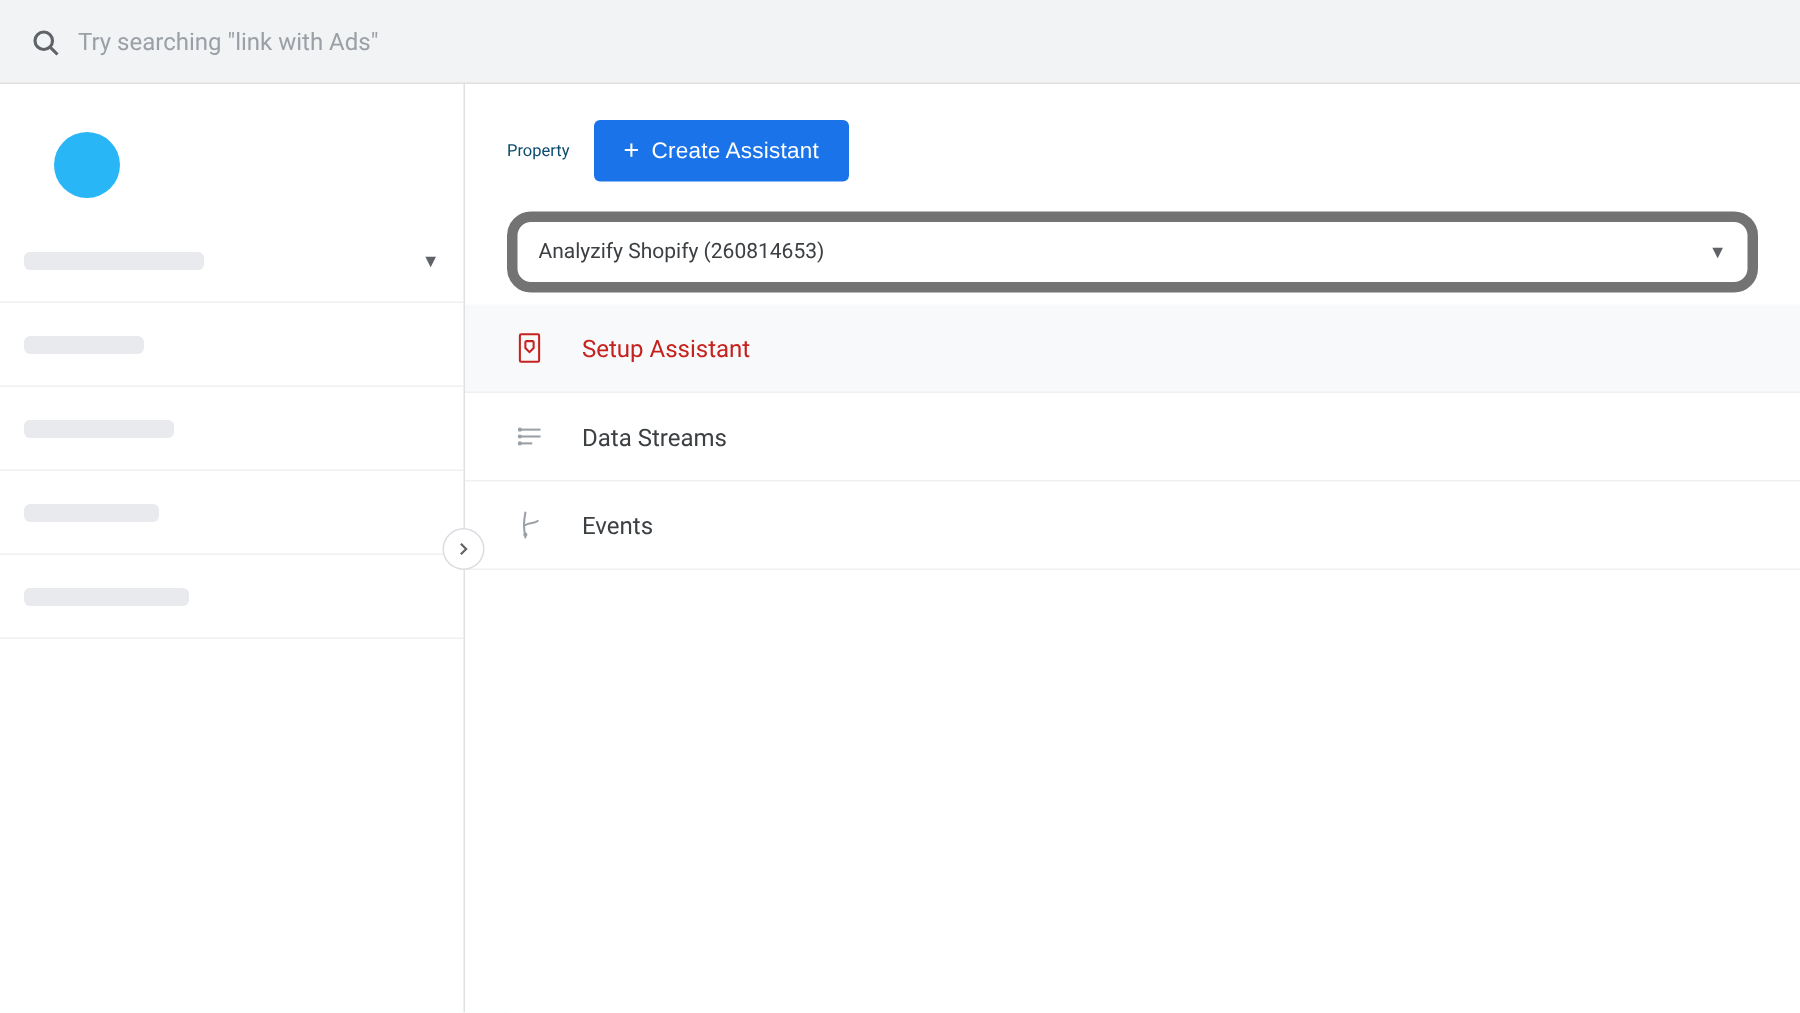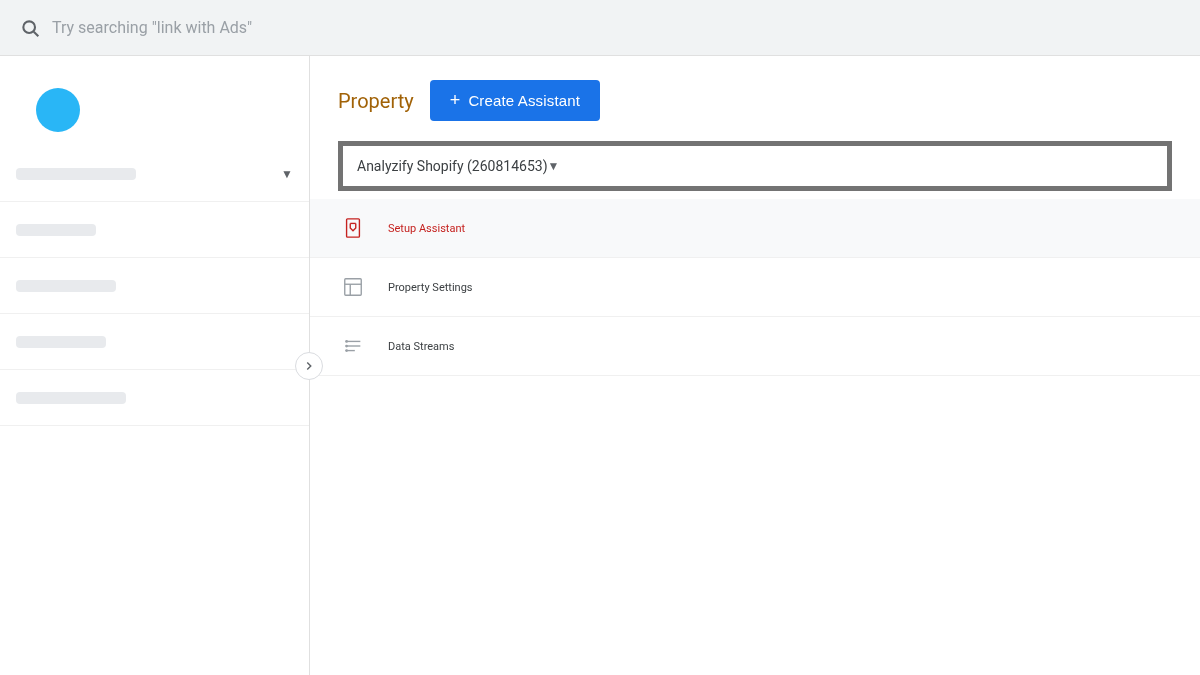--- a/index.html
+++ b/index.html
@@ -105,22 +105,22 @@
     }
 
     
     .property-header {
       display: flex;
       align-items: center;
       padding: 24px 28px 20px 28px;
       gap: 16px;
     }
     .property-label {
-      font-size: 20px;
-      color: #a16207;
+      font-size: 11px;
+      color: #0c4a6e;
     }
     .create-property-btn {
       display: flex;
       align-items: center;
       gap: 8px;
       background: #1a73e8;
       color: #fff;
       border: none;
       border-radius: 4px;
       padding: 10px 20px;
@@ -131,46 +131,46 @@
     }
     .create-property-btn .plus-icon {
       font-size: 18px;
       font-weight: 400;
     }
 
     
     .property-dropdown {
       display: flex;
       align-items: center;
-      justify-content: flex-start;
+      justify-content: space-between;
       margin: 0 28px 8px 28px;
       padding: 12px 14px;
-      border: 5px solid #737373;
-      border-radius: 0;
+      border: 7px solid #737373;
+      border-radius: 16px;
       cursor: pointer;
       font-size: 14px;
       color: #3c4043;
     }
     .property-dropdown-chevron {
       color: #5f6368;
       font-size: 12px;
     }
 
     
     .menu-list {
       margin-top: 8px;
     }
     .menu-item {
       display: flex;
       align-items: center;
       gap: 20px;
       padding: 18px 28px;
       cursor: pointer;
       border-bottom: 1px solid #f0f0f0;
-      font-size: 11px;
+      font-size: 16px;
       color: #3c4043;
       transition: background 0.1s;
     }
     .menu-item.active {
       background: #f8f9fa;
     }
     .menu-item.active .menu-label {
       color: #c5221f;
     }
     .menu-icon {
@@ -257,42 +257,42 @@
         <span class="menu-icon">
           <svg viewBox="0 0 24 24" stroke="#c5221f">
             <rect x="5" y="2" width="14" height="20" rx="1" ry="1"></rect>
             <polyline points="9 7 9 12 12 15 15 12 15 7"></polyline>
             <line x1="9" y1="7" x2="15" y2="7"></line>
           </svg>
         </span>
         <span class="menu-label">Setup Assistant</span>
       </div>
 
-      <div class="menu-item">
-        <span class="menu-icon">
-          <svg viewBox="0 0 24 24" stroke="#9aa0a6">
-            <rect x="3" y="3" width="18" height="18" rx="1"></rect>
-            <line x1="3" y1="9" x2="21" y2="9"></line>
-            <line x1="9" y1="9" x2="9" y2="21"></line>
-          </svg>
-        </span>
-        <span class="menu-label">Property Settings</span>
-      </div>
 
 
       <div class="menu-item">
         <span class="menu-icon">
           <svg viewBox="0 0 24 24" stroke="#9aa0a6">
             <line x1="4" y1="7" x2="20" y2="7"></line>
             <line x1="4" y1="12" x2="20" y2="12"></line>
             <line x1="4" y1="17" x2="14" y2="17"></line>
             <circle cx="5" cy="7" r="1.5" fill="#9aa0a6" stroke="none"></circle>
             <circle cx="5" cy="12" r="1.5" fill="#9aa0a6" stroke="none"></circle>
             <circle cx="5" cy="17" r="1.5" fill="#9aa0a6" stroke="none"></circle>
           </svg>
         </span>
         <span class="menu-label">Data Streams</span>
       </div>
 
+      <div class="menu-item">
+        <span class="menu-icon">
+          <svg viewBox="0 0 24 24" stroke="#9aa0a6">
+            <path d="M9 3C9 3 8 8 8 12s1 9 1 9" stroke-linecap="round"></path>
+            <path d="M9 12 C12 10 16 11 18 9" stroke-linecap="round"></path>
+            <circle cx="9" cy="19" r="1.5" fill="#9aa0a6" stroke="none"></circle>
+          </svg>
+        </span>
+        <span class="menu-label">Events</span>
+      </div>
 
     </div>
   </div>
 </div>
 
 </body></html>

